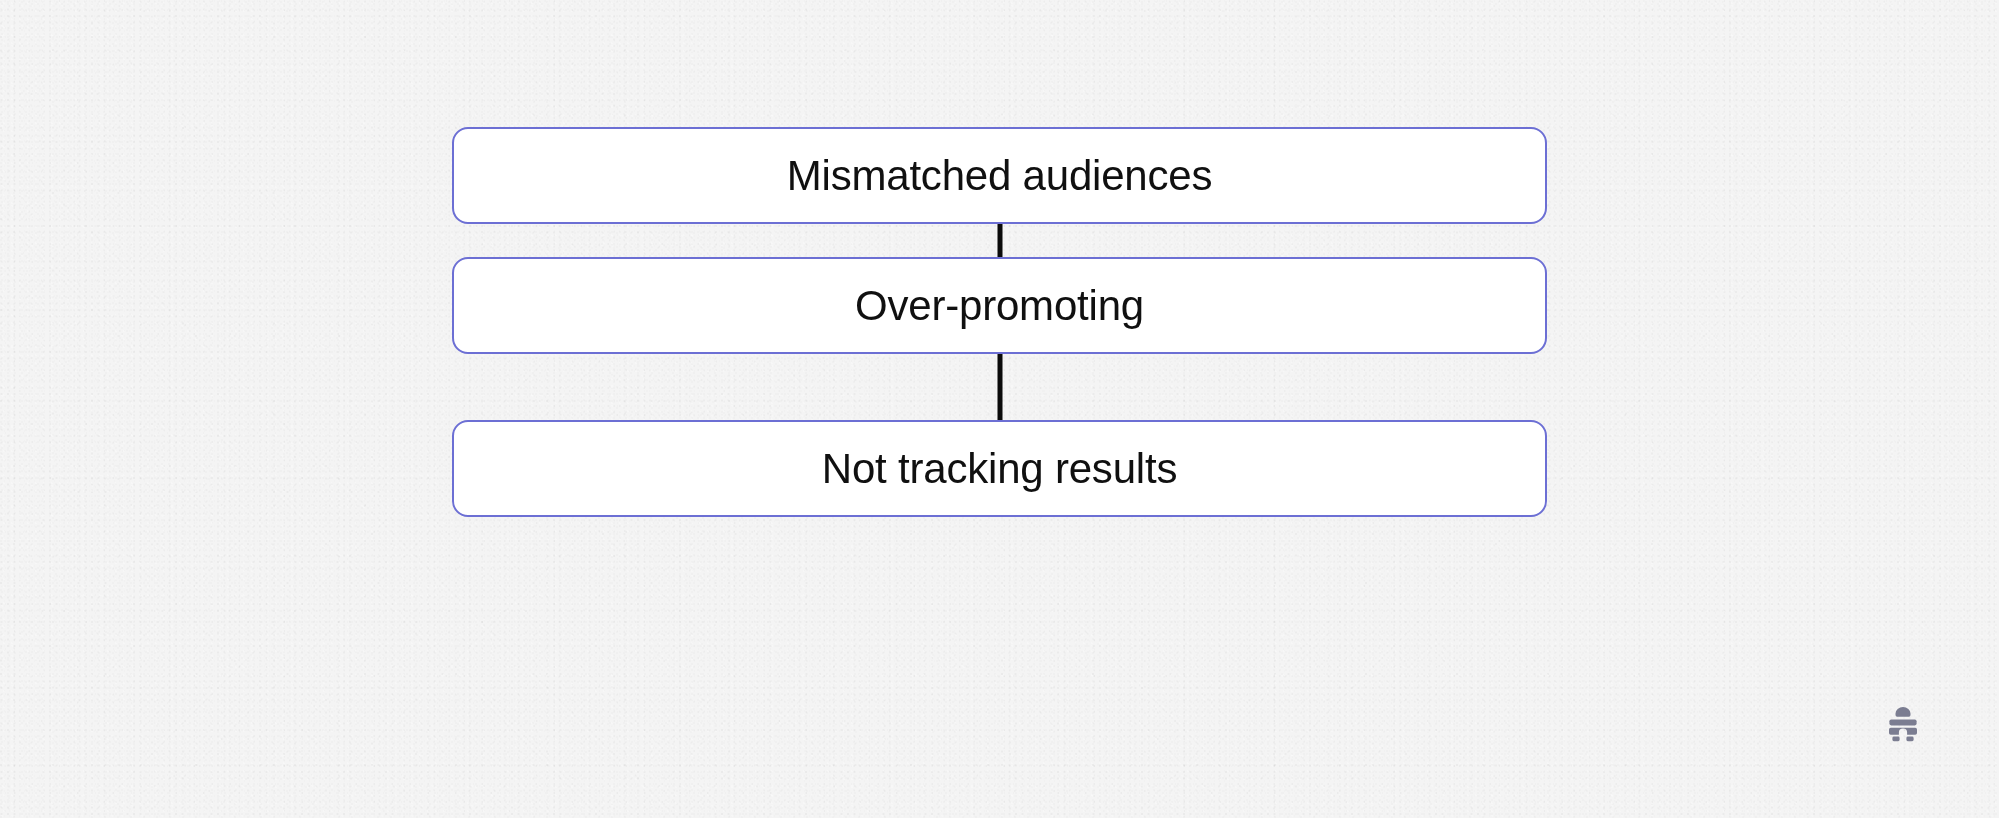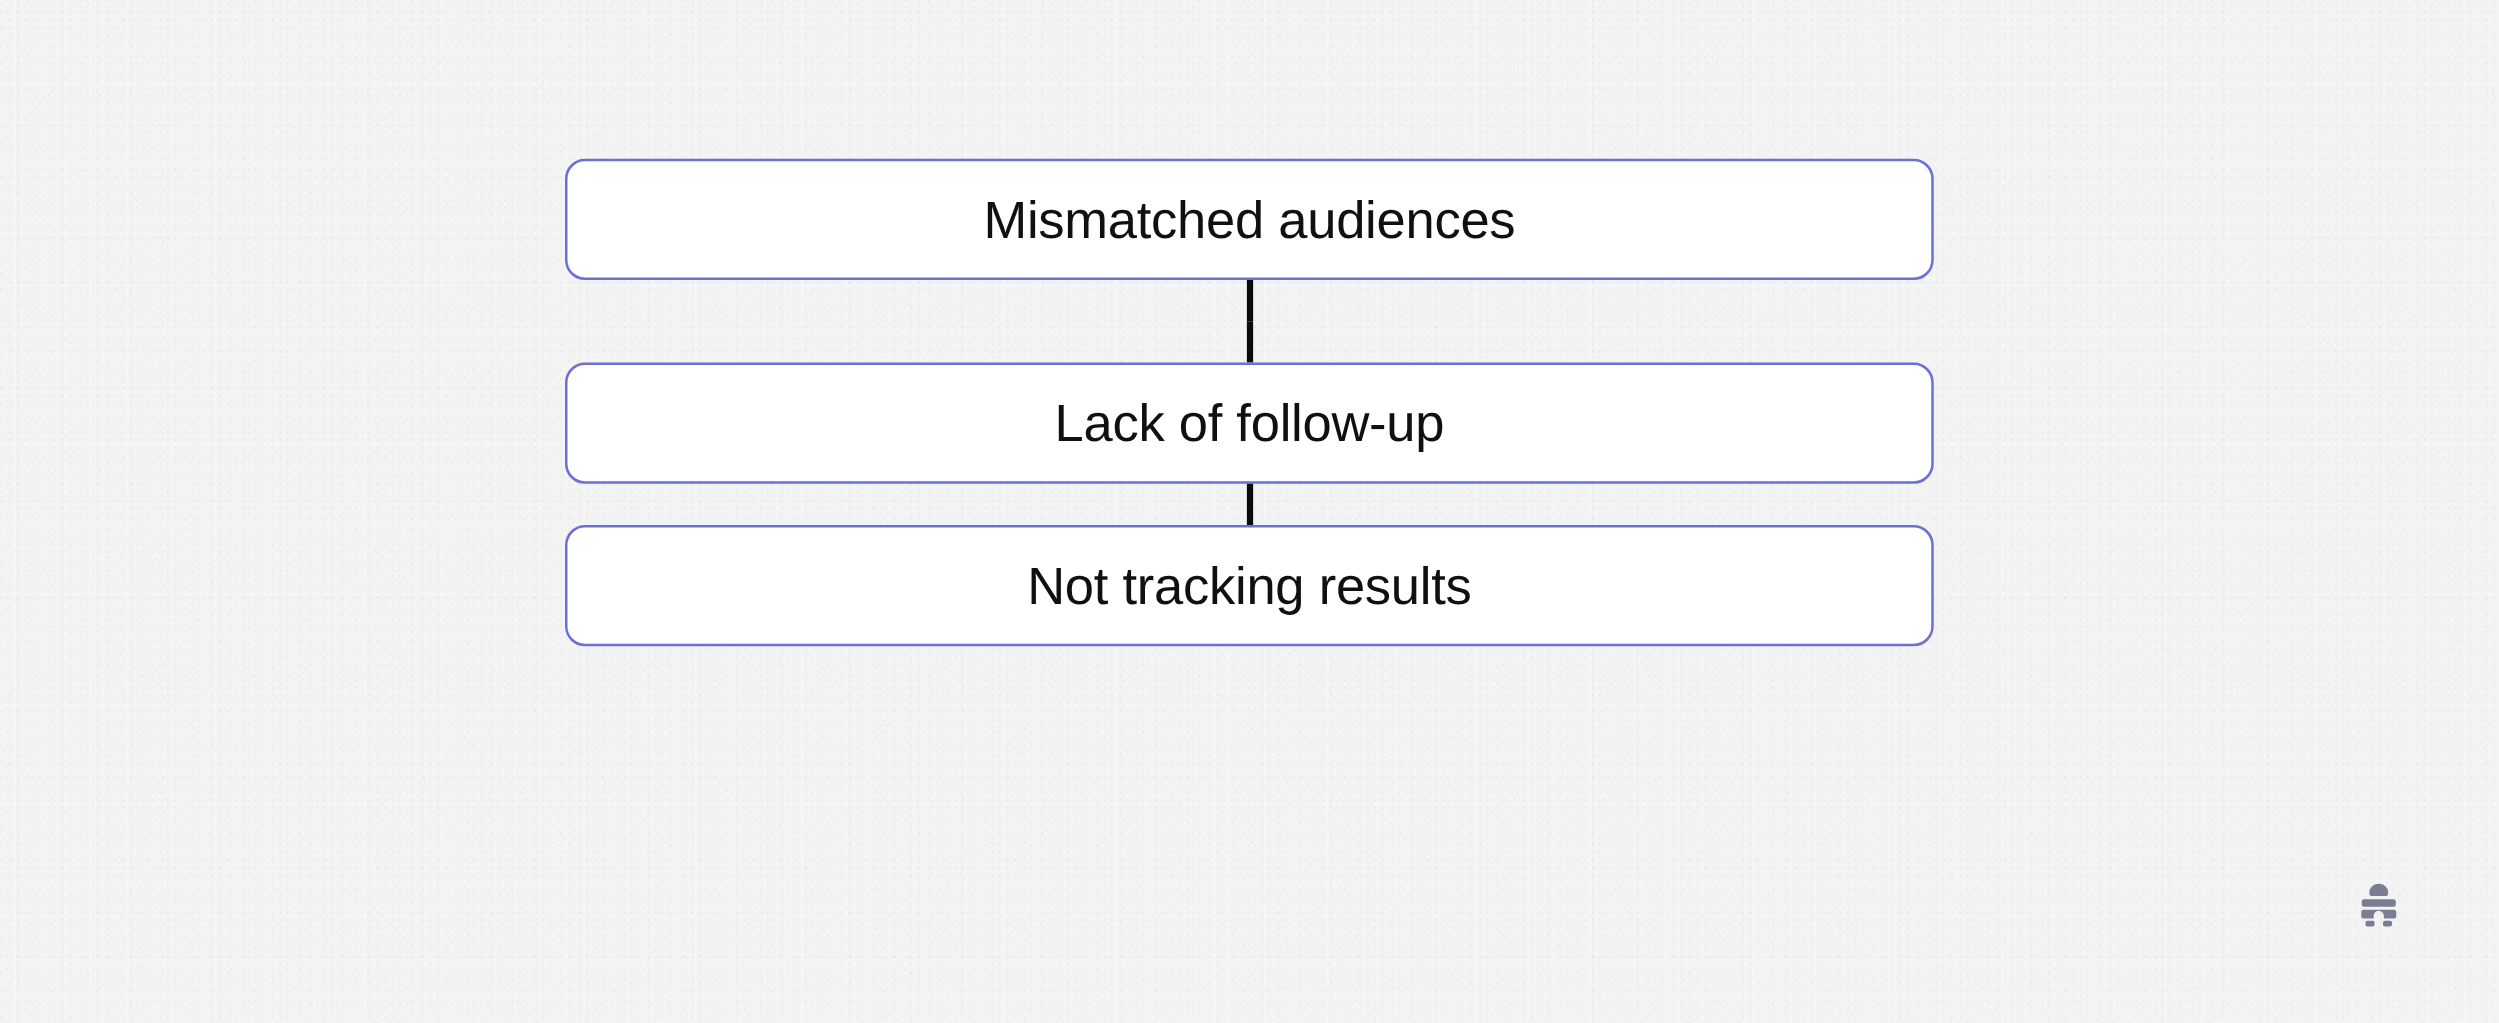--- a/index.html
+++ b/index.html
@@ -111,26 +111,26 @@
   <div id="noise-overlay"></div>
 
   <div id="flow">
 
     <div class="flow-node">
       <span class="flow-node-label">Mismatched audiences</span>
     </div>
 
     <div class="flow-connector"></div>
 
+    <div class="flow-node">
+      <span class="flow-node-label">Over-promoting</span>
+    </div>
 
     <div class="flow-connector"></div>
 
-    <div class="flow-node">
-      <span class="flow-node-label">Lack of follow-up</span>
-    </div>
 
     <div class="flow-connector"></div>
 
     <div class="flow-node">
       <span class="flow-node-label">Not tracking results</span>
     </div>
 
   </div>
 
   <div id="brand-logo">

